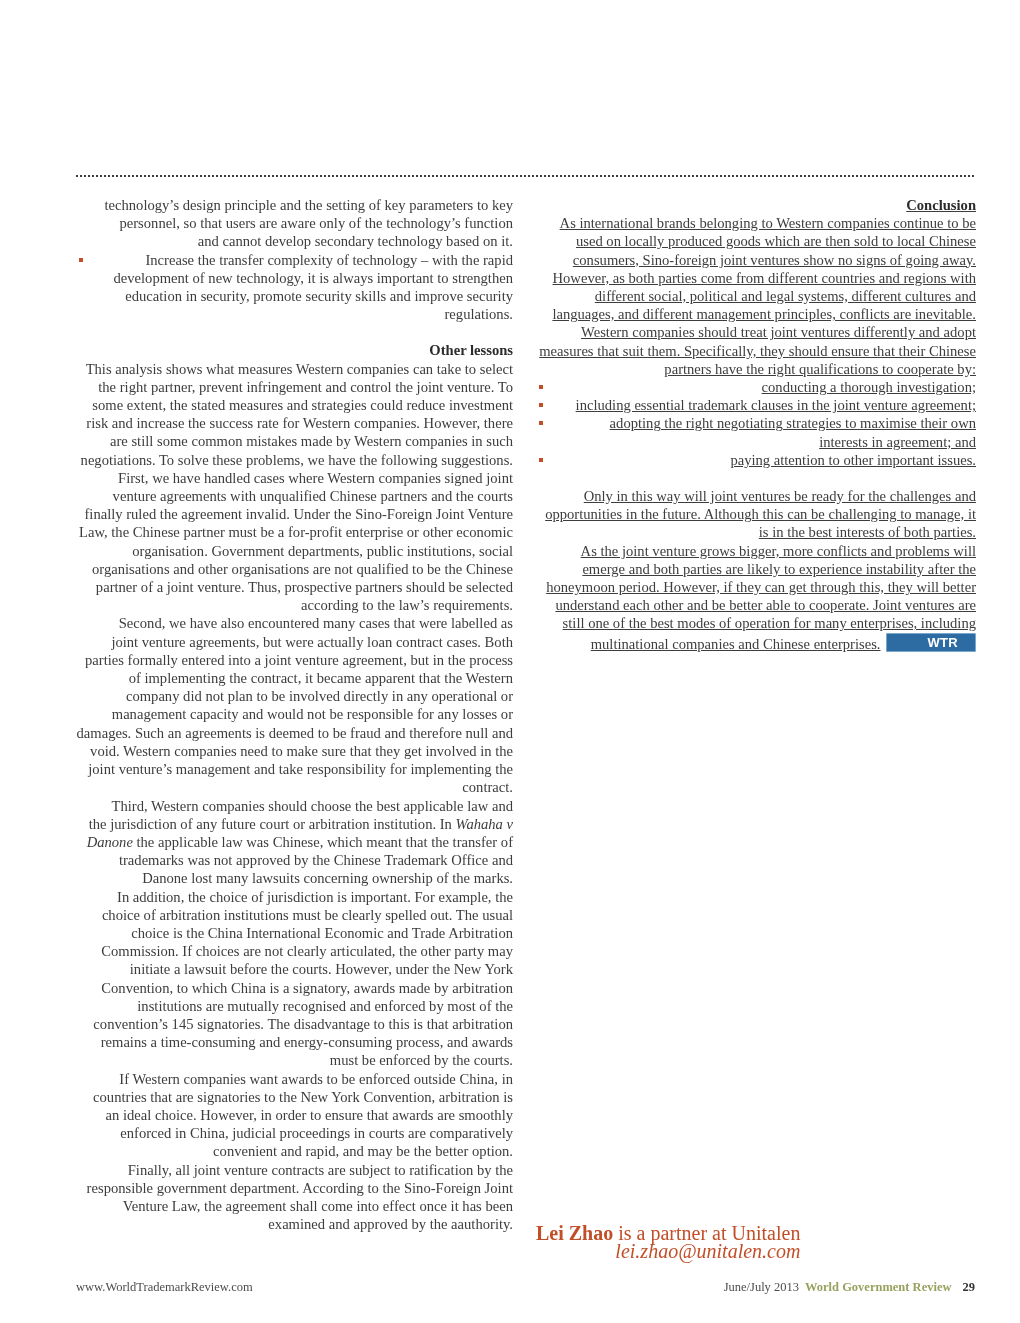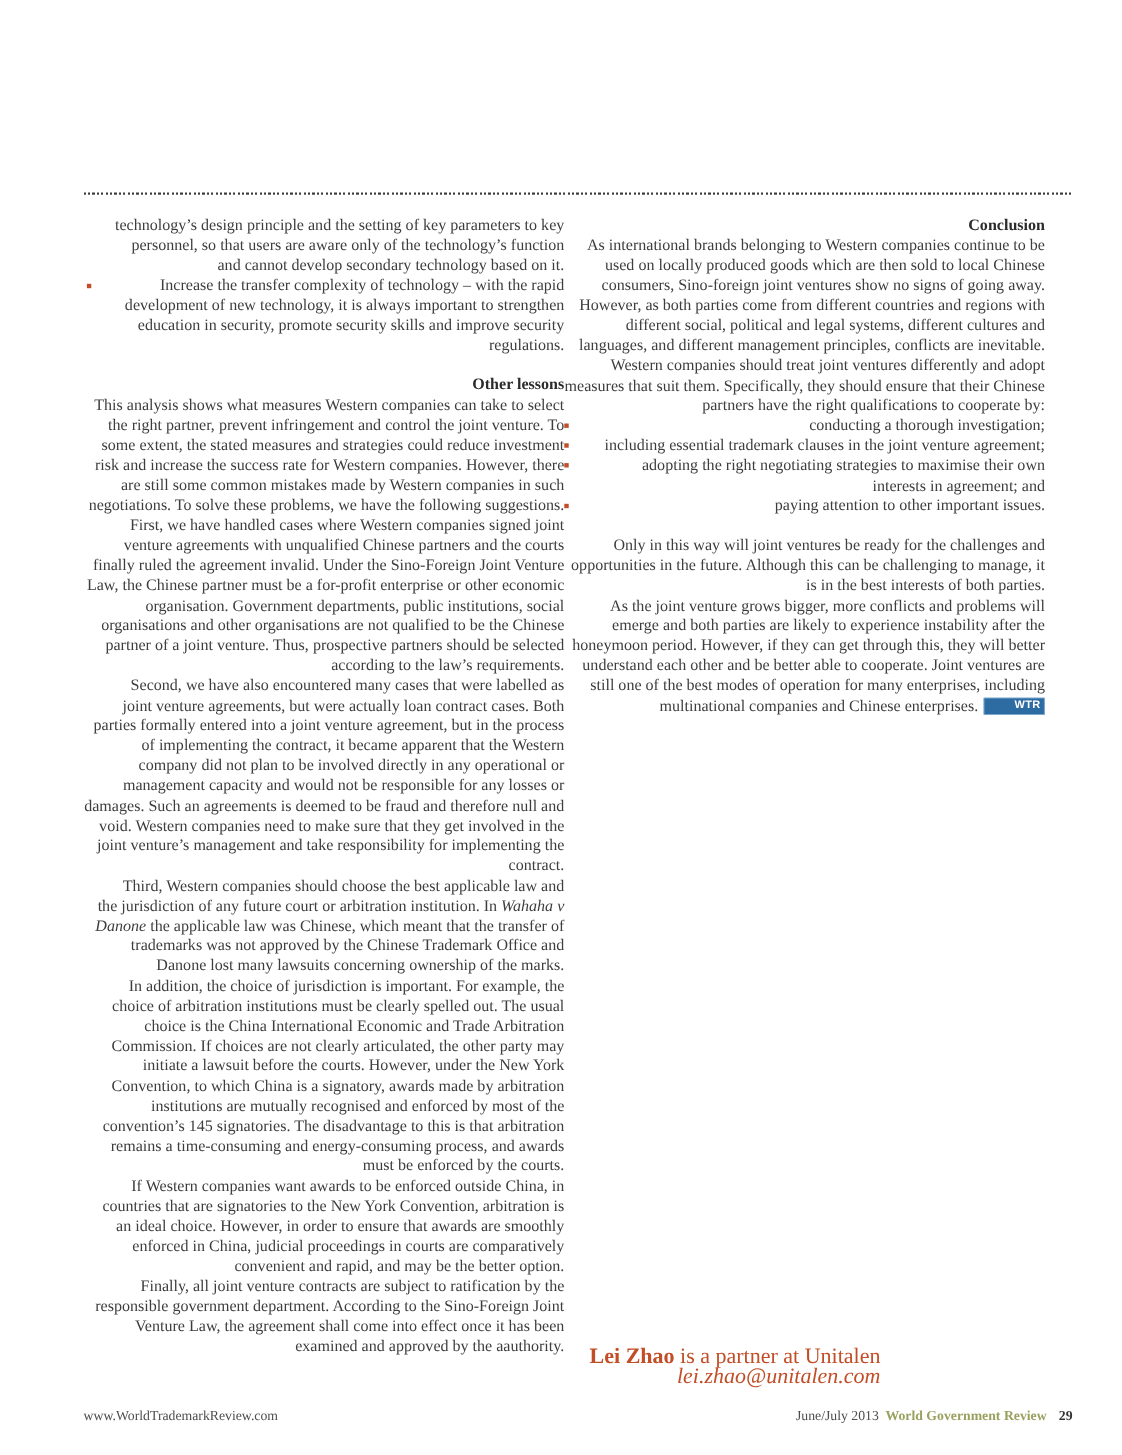--- a/index.html
+++ b/index.html
@@ -18,46 +18,46 @@
   .dotted-rule {
     position: absolute;
     left: 76px;
     top: 175px;
     width: 899px;
     height: 1.5px;
     background-image: repeating-linear-gradient(90deg, #3c3c3c 0 2px, transparent 2px 4px);
   }
   .col { position: absolute; top: 196px; }
   .col-left  { left: 76px;  width: 437px; }
-  .col-right { left: 510px; width: 440px; }
+  .col-right { left: 536px; width: 440px; text-decoration: underline; }
 
   .heading { font-weight: bold; color: #2b2b2b; }
   .para { margin: 0; }
   .para.indent { text-indent: 24px; }
   .bullet-item { position: relative; padding-left: 24px; }
   .bullet-dot {
     position: absolute;
     left: 3px; top: 7px;
     width: 4px; height: 4px;
     background: #c24e27;
   }
   .spacer { height: 18px; }
   i { font-style: italic; }
 
   .wtr-badge {
     display: inline-block;
     background: #2d6ba3;
     border: 1px solid #7ba7cd;
     color: #ffffff;
     font-family: "Liberation Sans", sans-serif;
-    font-size: 10px;
+    font-size: 13px;
     font-weight: bold;
     line-height: 1;
     letter-spacing: 0.3px;
-    padding: 2px 3px;
+    padding: 2px 17px;
     margin-left: 5px;
     border-radius: 1px;
     vertical-align: 2px;
   }
 
   .author {
     position: absolute;
     left: 536px;
     top: 1224px;
     color: #c24e27;

